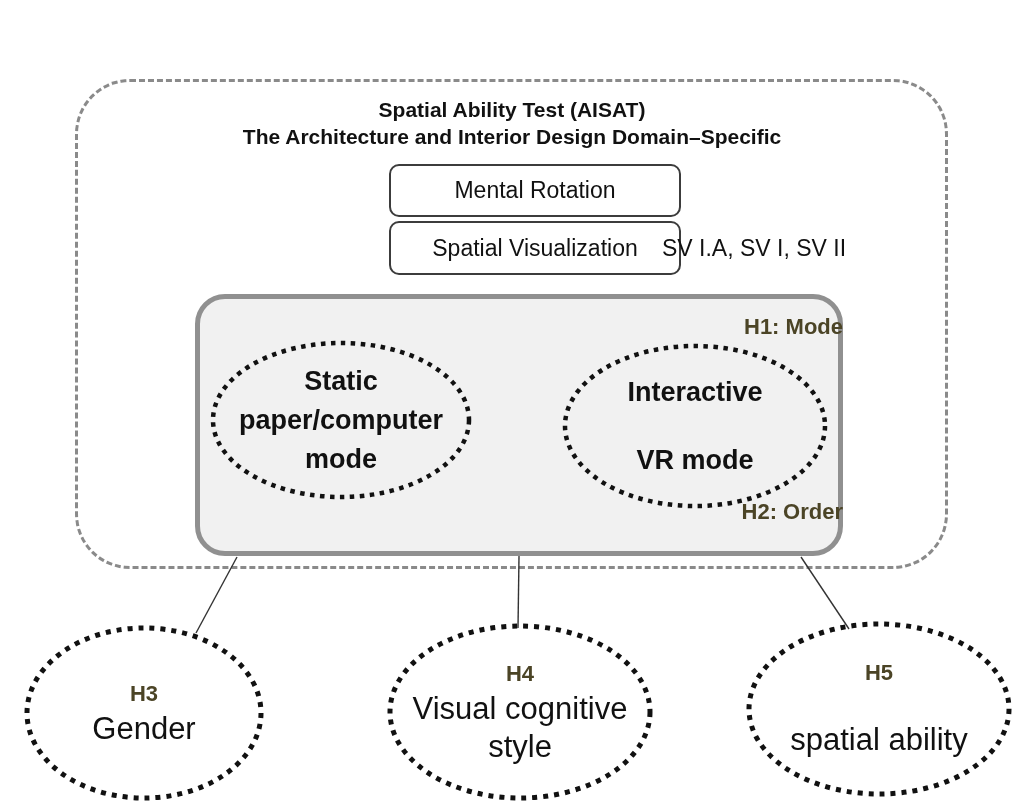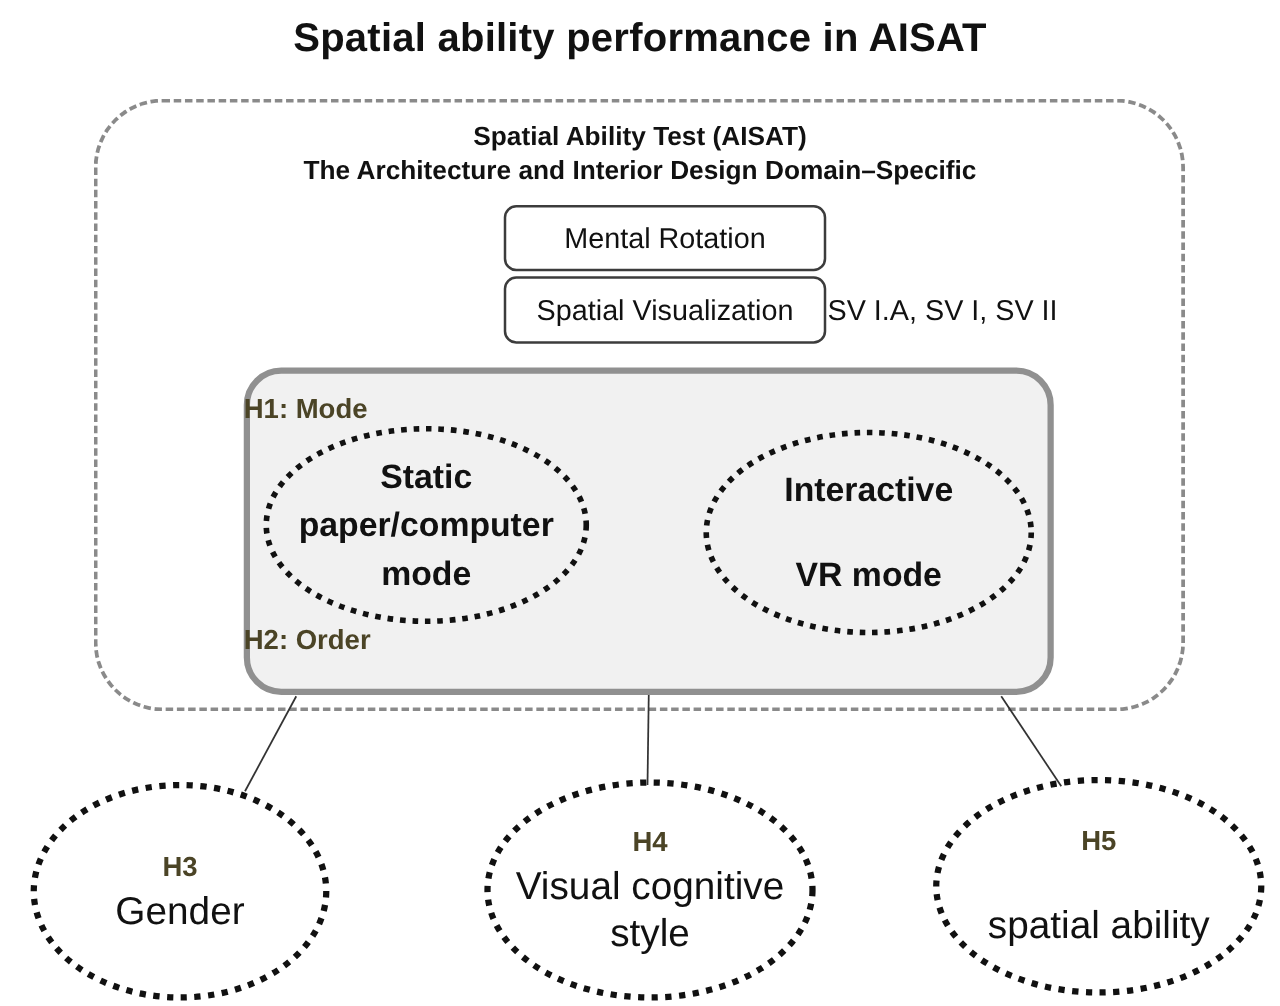--- a/index.html
+++ b/index.html
@@ -23,36 +23,36 @@
   }
   .outer-dashed{
     position:absolute;left:75px;top:79px;width:873px;height:490px;
     border:3px dashed var(--dashed_outline);border-radius:55px;background:transparent;
   }
   .aisat-heading{
     position:absolute;top:96px;left:112px;width:800px;text-align:center;
     font-size:21px;font-weight:bold;line-height:27px;
   }
   .test-box{
-    position:absolute;left:403px;width:258px;height:53px;background:#fff;
+    position:absolute;left:389px;width:292px;height:53px;background:#fff;
     border:2px solid var(--test_box_border);border-radius:10px;
     display:flex;align-items:center;justify-content:center;font-size:23px;
   }
   .test-box.mr{top:164px;}
   .test-box.sv{top:221px;height:54px;}
   .sv-codes{
     position:absolute;left:662px;top:221px;height:54px;display:flex;align-items:center;
     font-size:23px;white-space:nowrap;
   }
   .mode-panel{
     position:absolute;left:195px;top:294px;width:648px;height:262px;
     background:var(--panel_fill);border:5px solid var(--panel_border);border-radius:30px;
   }
   .h-label{
-    color:var(--hypothesis_text);font-weight:bold;font-size:22px;text-align:left;
+    color:var(--hypothesis_text);font-weight:bold;font-size:22px;text-align:right;
   }
   .h1-label{position:absolute;left:195px;top:314px;width:648px;}
   .h2-label{position:absolute;left:195px;top:499px;width:648px;}
   .ellipse-text{
     position:absolute;display:flex;flex-direction:column;align-items:center;justify-content:center;
     text-align:center;
   }
   .ellipse-text.static{left:213px;top:350px;width:256px;height:140px;
     font-size:27px;font-weight:bold;line-height:39px;}
   .ellipse-text.vr{left:565px;top:362px;width:260px;height:128px;
@@ -69,21 +69,20 @@
   svg.overlay{position:absolute;left:0;top:0;width:1024px;height:805px;pointer-events:none;}
   .dotted-ellipse{fill:none;stroke:var(--shape_stroke);stroke-width:4.5;stroke-dasharray:4.5 5.5;stroke-linecap:butt;}
   .dotted-ellipse.big{stroke-width:5;stroke-dasharray:5 6;}
   .connector{stroke:var(--connector);stroke-width:1.4;}
 </style>
 </head>
 <body>
 
 <div class="canvas">
 
-  <div class="title">Spatial ability performance in AISAT</div>
 
   <div class="outer-dashed"></div>
 
   <div class="aisat-heading">
     <div>Spatial Ability Test (AISAT)</div>
     <div>The Architecture and Interior Design Domain–Specific</div>
   </div>
 
   <div class="test-box mr">
     <span>Mental Rotation</span>

